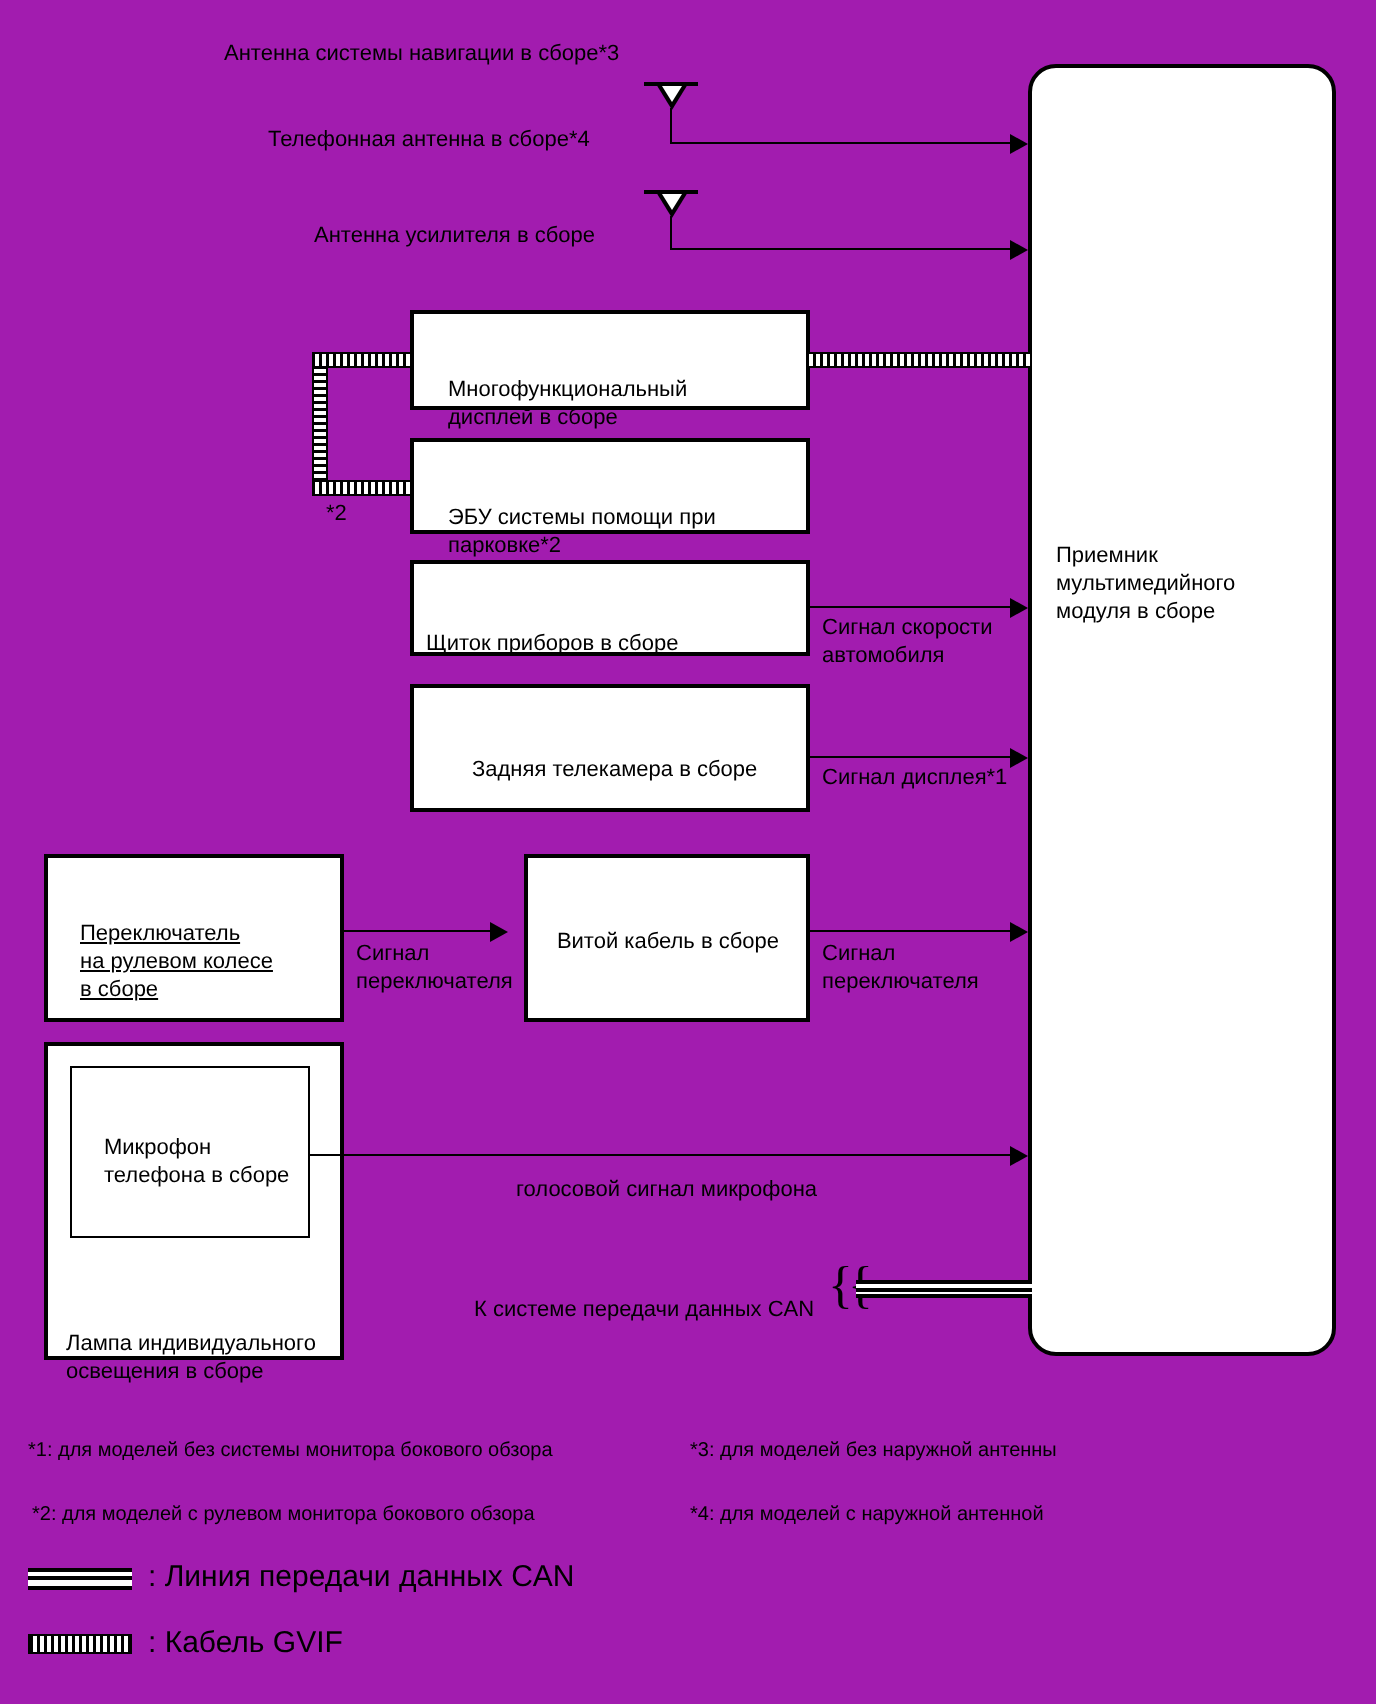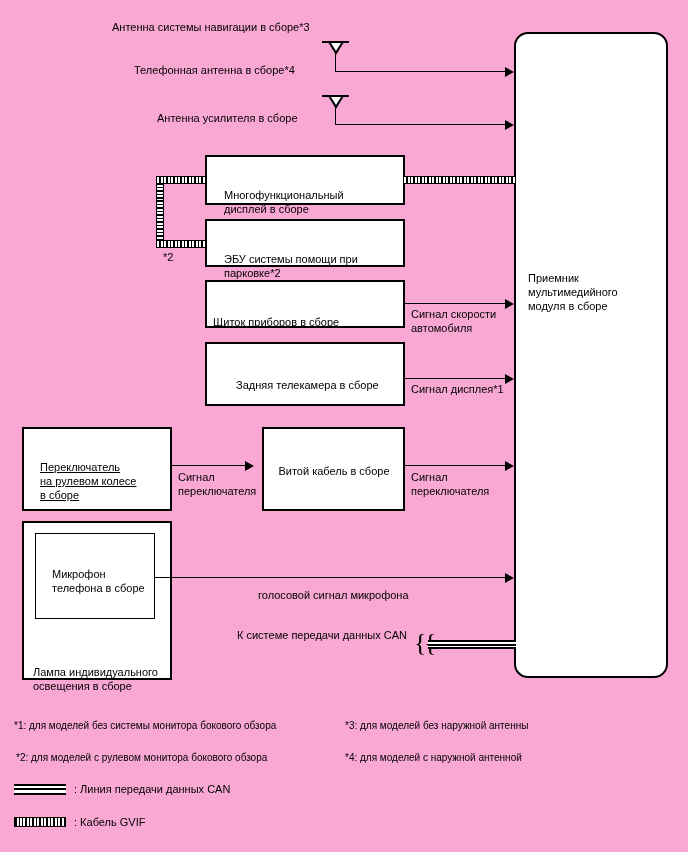--- a/index.html
+++ b/index.html
@@ -9,21 +9,21 @@
   }
   body {
     font-family: "Liberation Sans", "DejaVu Sans", sans-serif;
     color: #000000;
   }
   #page {
     position: relative;
     width: 688px;
     height: 852px;
     overflow: hidden;
-    background: #f9a8d4;
+    background: #a21caf;
   }
 
   .box {
     position: absolute;
     border: 2px solid #000;
     background: #fff;
     box-sizing: border-box;
   }
   .box-label {
     position: absolute;
@@ -142,21 +142,21 @@
     position: absolute;
     width: 52px;
     height: 10px;
     box-sizing: border-box;
     border: 1.5px solid #000;
     background:
       repeating-linear-gradient(to right, #000 0px, #000 1.5px, #fff 1.5px, #fff 3.5px);
   }
   .legend-text {
     position: absolute;
-    font-size: 11px;
+    font-size: 15px;
     line-height: 14px;
     white-space: nowrap;
   }
   
   .receiver {
     position: absolute;
     border: 2.5px solid #000;
     border-radius: 14px;
     background: #fff;
     box-sizing: border-box;
@@ -246,21 +246,21 @@
   <div class="box" style="left:35px; top:533px; width:120px; height:86px; border-width:1.5px;"></div>
   <div class="box-label" style="left:33px; top:637px; width:140px;">Лампа индивидуального
 освещения в сборе</div>
   <div class="box-label" style="left:52px; top:539px; width:106px;">Микрофон
 телефона в сборе</div>
 
   <div class="hline" style="left:154px; top:577px; width:354px;"></div>
   <div class="arrow-r" style="left:505px; top:572.5px;"></div>
   <div class="free-label" style="left:258px; top:588px;">голосовой сигнал микрофона</div>
 
-  <div class="free-label" style="left:225px; top:628px;padding-left:12px;">К системе передачи данных CAN</div>
+  <div class="free-label" style="left:225px; top:648px;padding-left:12px;">К системе передачи данных CAN</div>
   <div class="squiggle" style="left:414px; top:630px;">{</div>
   <div class="squiggle" style="left:424px; top:630px;">{</div>
   <div class="can-line" style="left:428px; top:640px; width:88px;"></div>
 
   <div class="note-label" style="left:14px; top:719px;">*1: для моделей без системы монитора бокового обзора</div>
   <div class="note-label" style="left:16px; top:751px;">*2: для моделей с рулевом монитора бокового обзора</div>
   <div class="note-label" style="left:345px; top:719px;">*3: для моделей без наружной антенны</div>
   <div class="note-label" style="left:345px; top:751px;">*4: для моделей с наружной антенной</div>
 
   <div class="legend-can" style="left:14px; top:784px;"></div>

